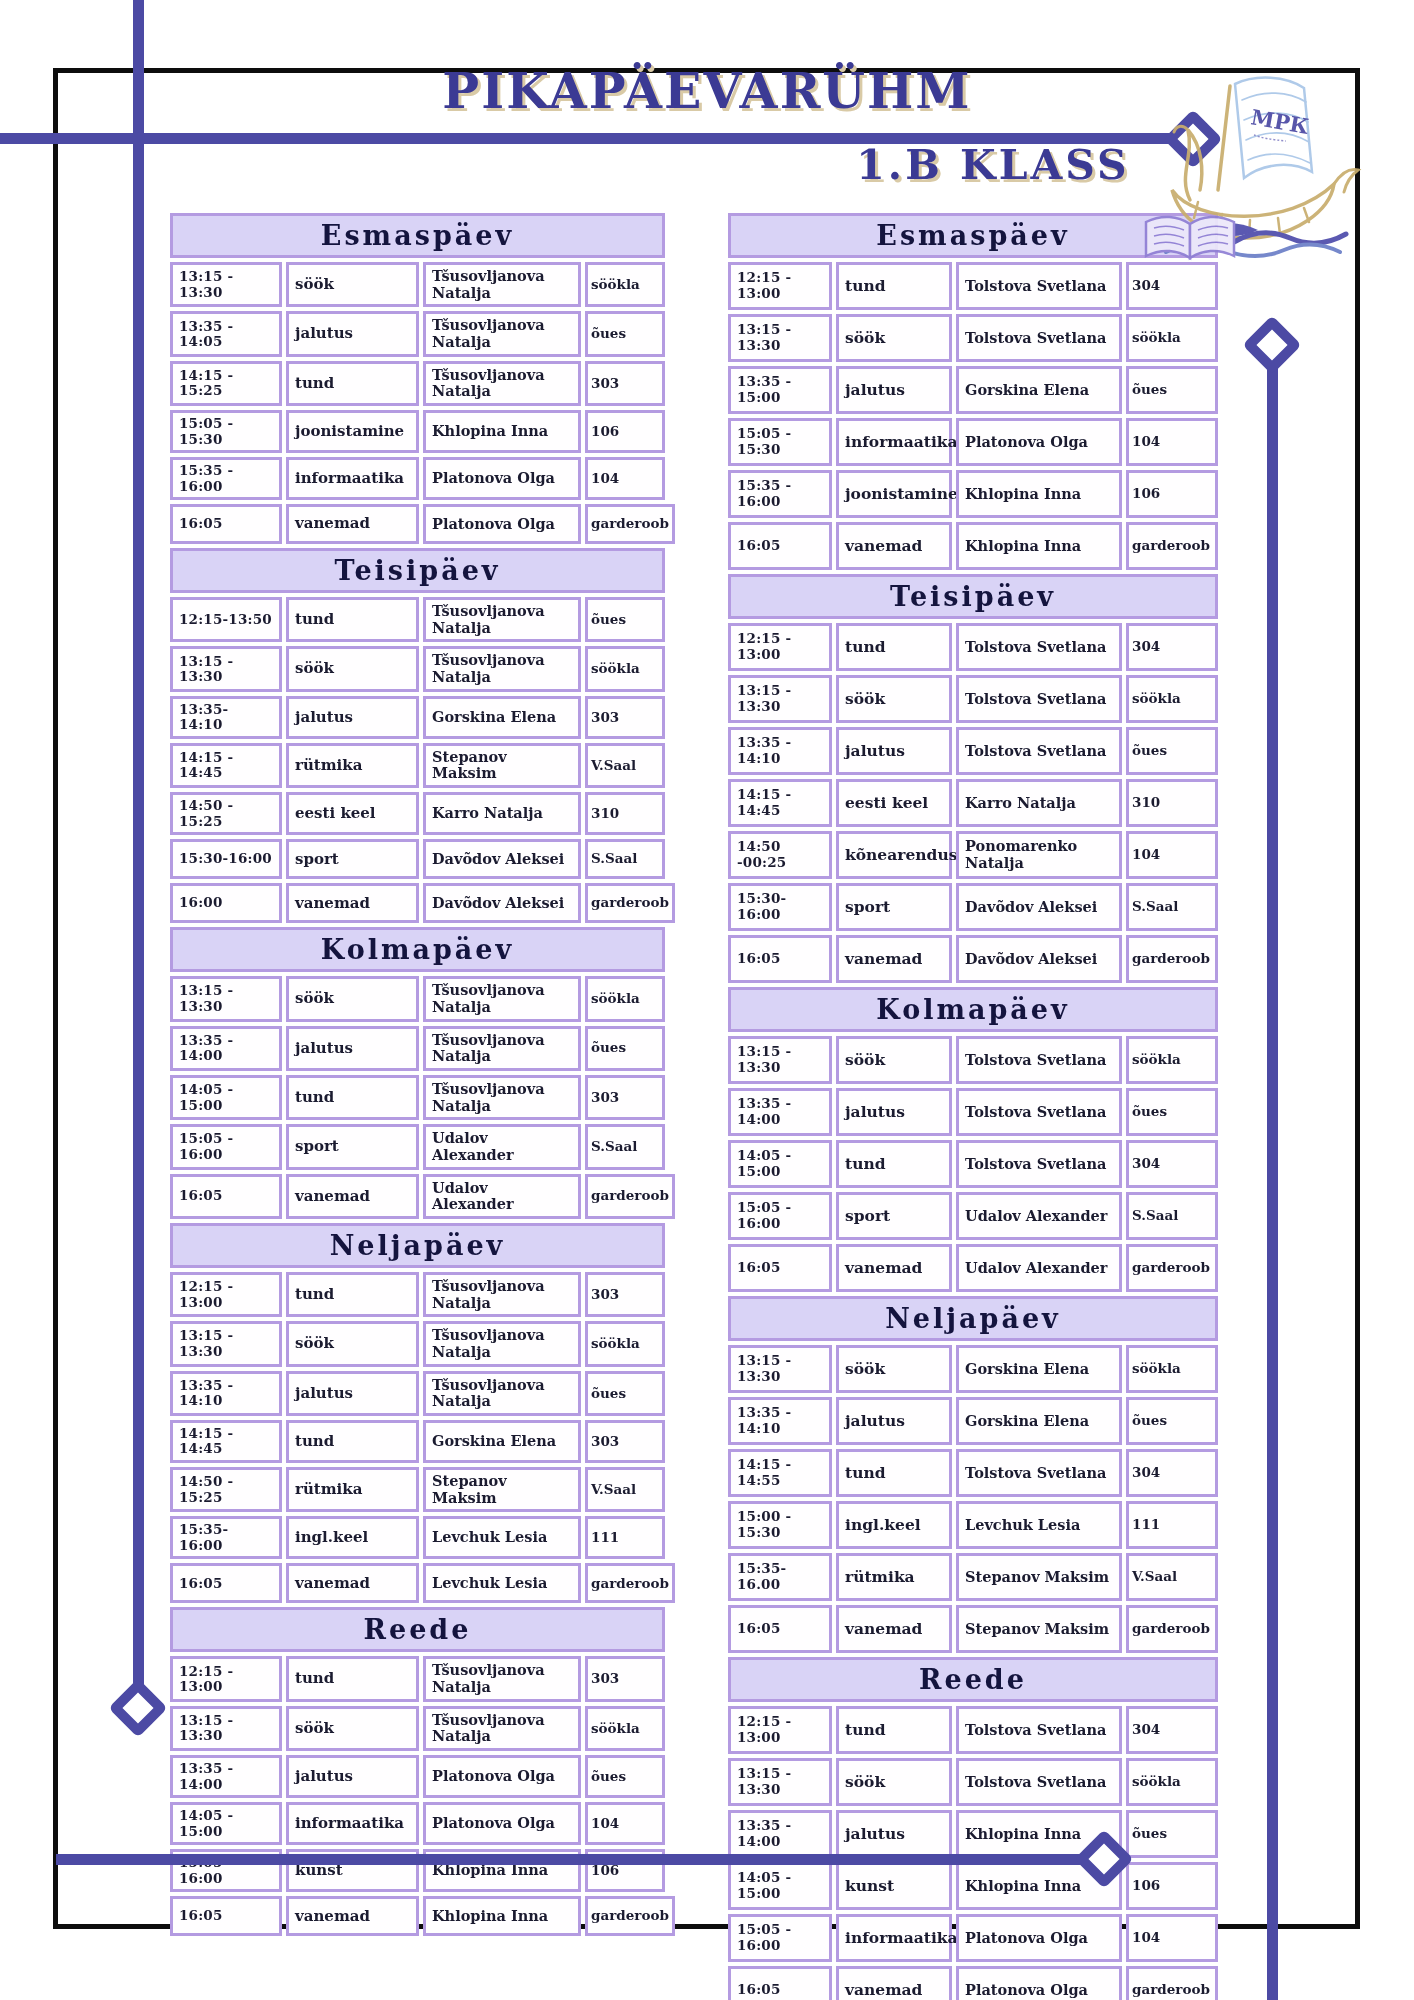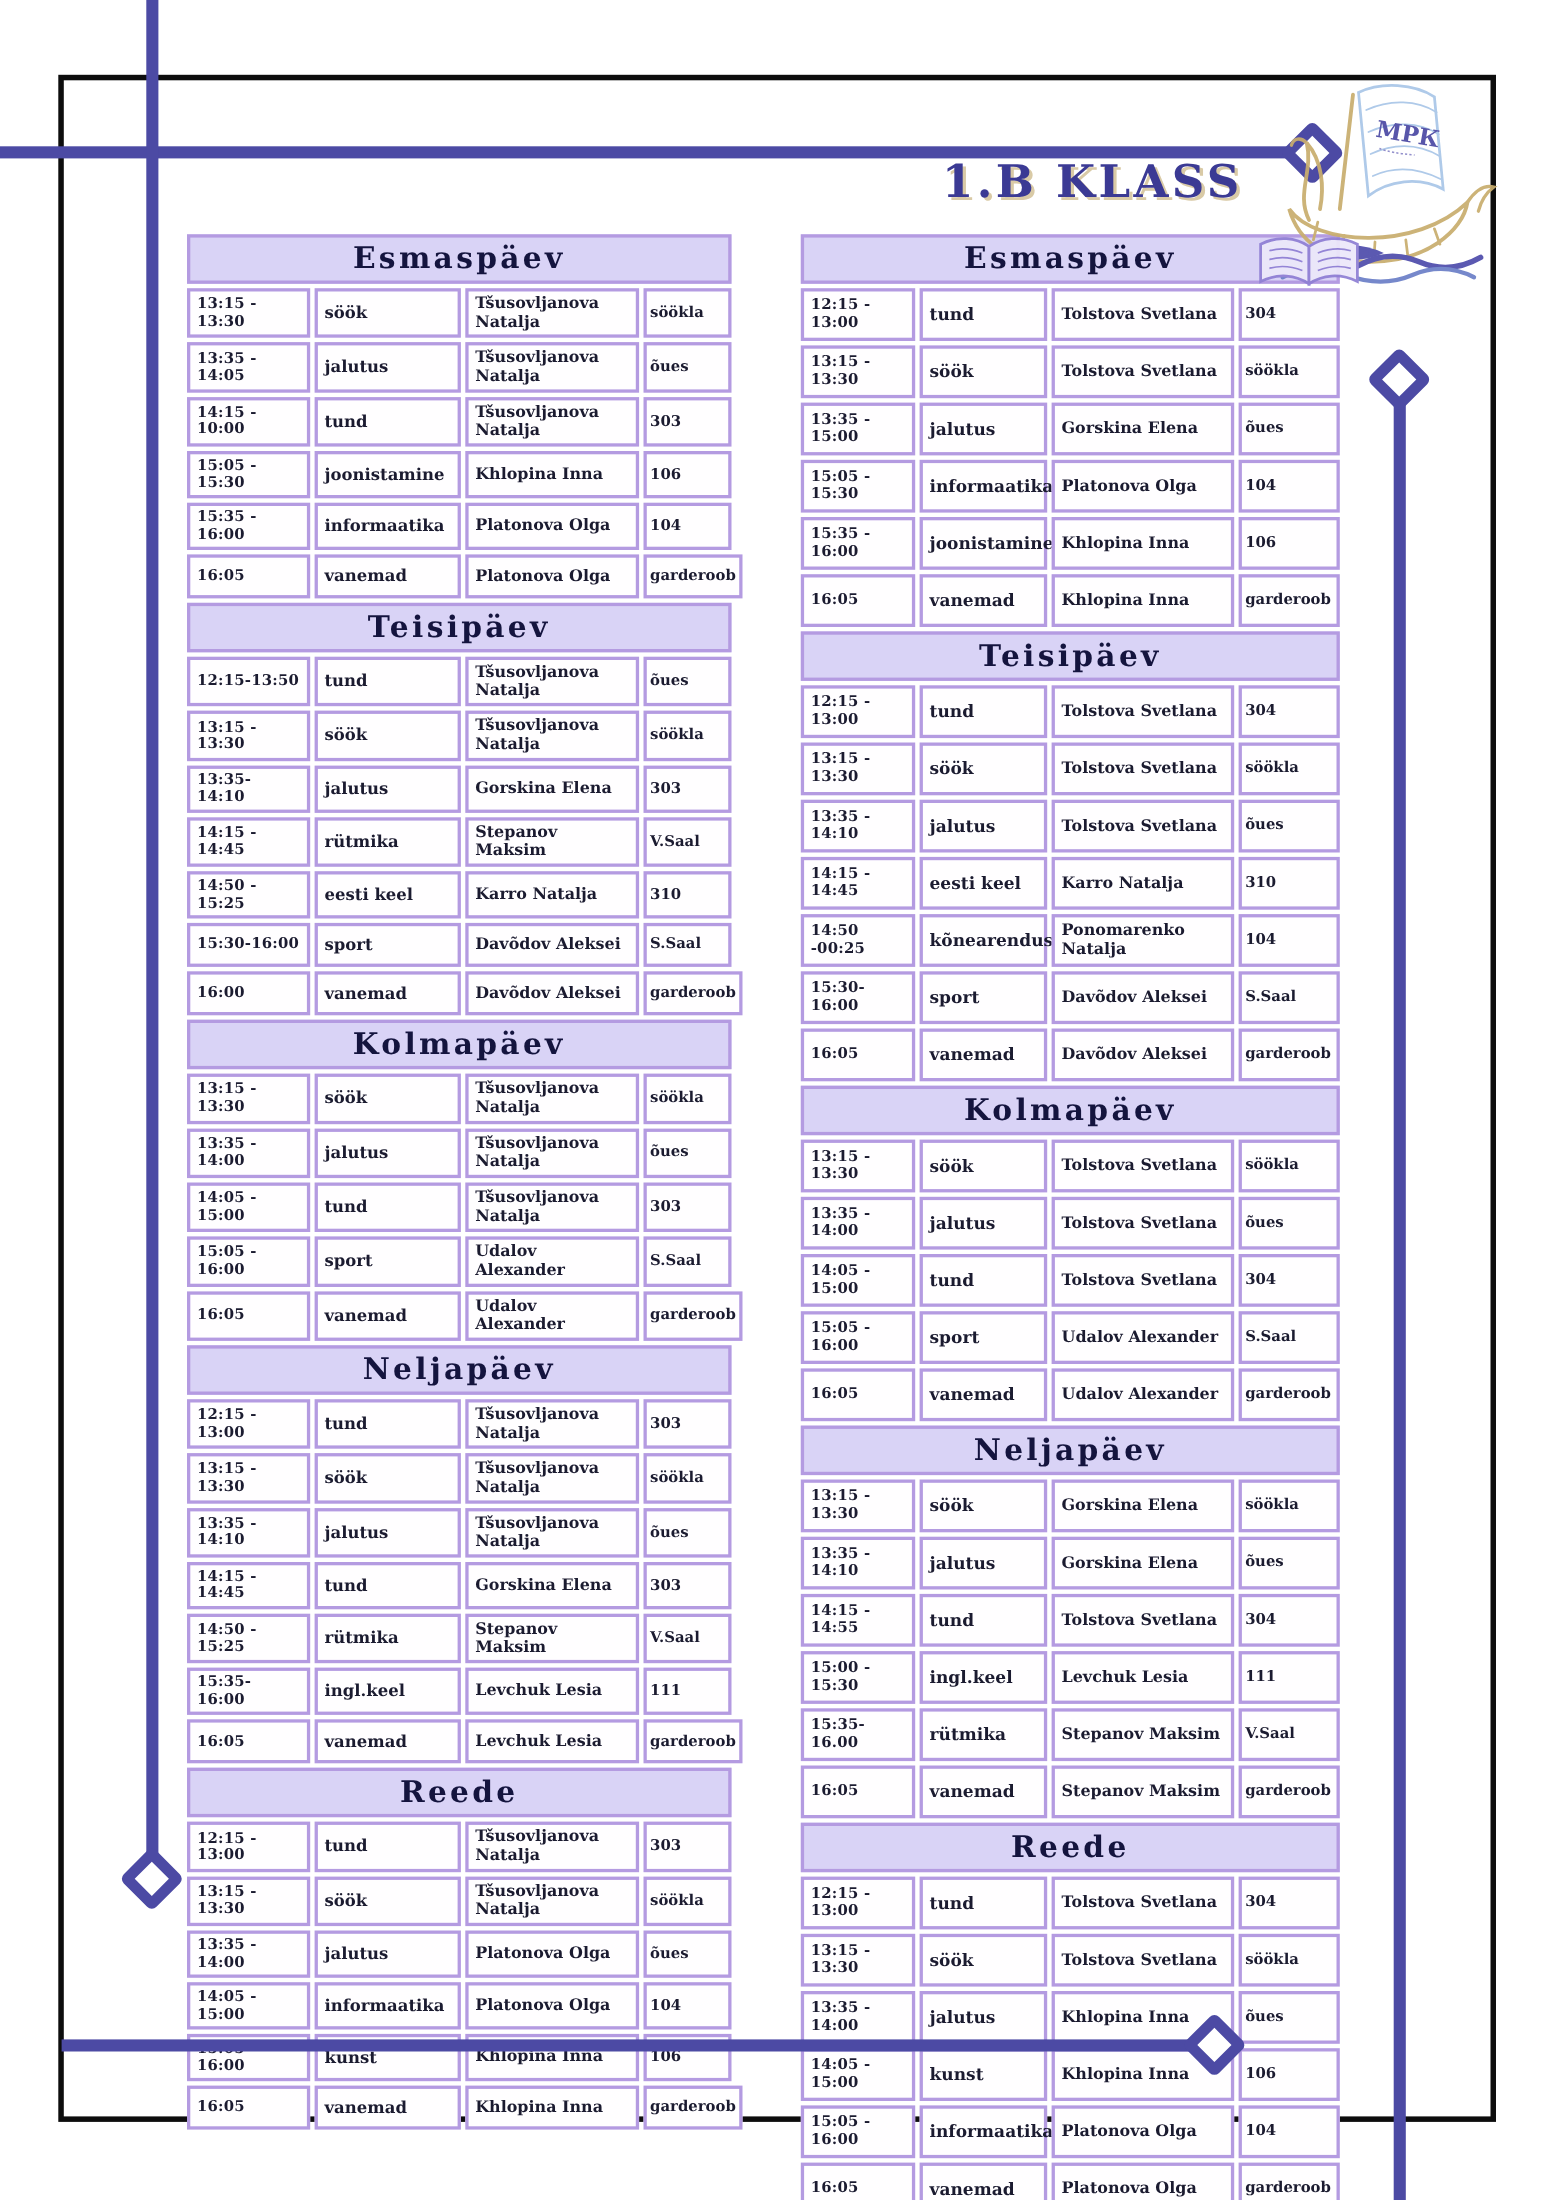--- a/index.html
+++ b/index.html
@@ -55,20 +55,21 @@
 
   <div class="aline top"></div>
   <div class="aline leftv"></div>
   <div class="aline rightv"></div>
   <div class="aline bottom"></div>
   <div class="diamond d1"></div>
   <div class="diamond d2"></div>
   <div class="diamond d3"></div>
   <div class="diamond d4"></div>
 
+  <h1 class="title">PIKAPÄEVARÜHM</h1>
   <h2 class="klass klassB">1.B KLASS</h2>
 
   <svg class="logo" viewBox="0 0 225 215">
     <g fill="none" stroke-linecap="round">
       <path d="M97,12 C118,2 148,4 166,16 L174,100 C152,88 124,92 106,106 Z" fill="#ffffff" stroke="#a9c6e8" stroke-width="2.5"></path>
       <path d="M104,28 C126,18 150,19 168,30 M106,48 C128,38 152,39 170,50 M108,68 C130,58 152,59 171,70 M110,88 C130,79 150,80 172,91" stroke="#a9c6e8" stroke-width="1.6"></path>
     </g>
     <text x="112" y="52" transform="rotate(10 112 52)" font-size="21" font-weight="bold" fill="#4c4aa4" font-family="DejaVu Serif, serif">МРК</text>
     <path d="M116,63 q10,4 32,6" stroke="#8a87c8" stroke-width="1.4" stroke-dasharray="2 2" fill="none"></path>
     <g fill="none" stroke="#c9ae6e" stroke-linecap="round">
@@ -100,21 +101,21 @@
         <div class="cell teacher-cell">Tšusovljanova Natalja</div>
         <div class="cell room-cell">söökla</div>
       </div>
       <div class="trow">
         <div class="cell time-cell">13:35 - 14:05</div>
         <div class="cell activity-cell">jalutus</div>
         <div class="cell teacher-cell">Tšusovljanova Natalja</div>
         <div class="cell room-cell">õues</div>
       </div>
       <div class="trow">
-        <div class="cell time-cell">14:15 - 10:00</div>
+        <div class="cell time-cell">14:15 - 15:25</div>
         <div class="cell activity-cell">tund</div>
         <div class="cell teacher-cell">Tšusovljanova Natalja</div>
         <div class="cell room-cell">303</div>
       </div>
       <div class="trow">
         <div class="cell time-cell">15:05 - 15:30</div>
         <div class="cell activity-cell">joonistamine</div>
         <div class="cell teacher-cell">Khlopina Inna</div>
         <div class="cell room-cell">106</div>
       </div>

